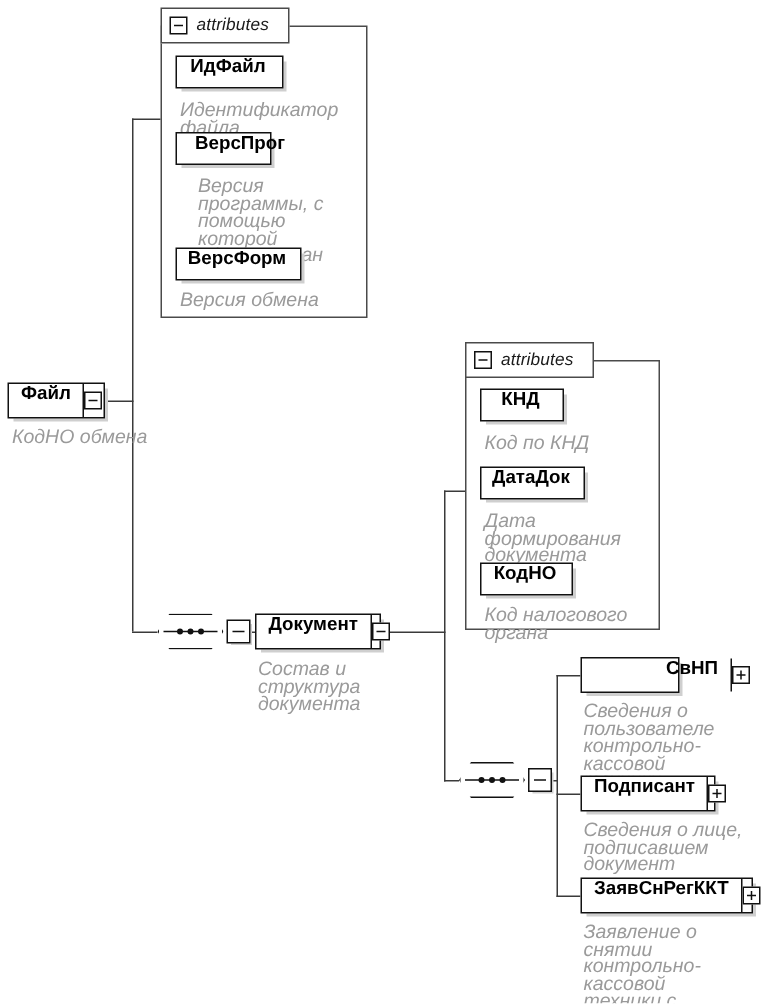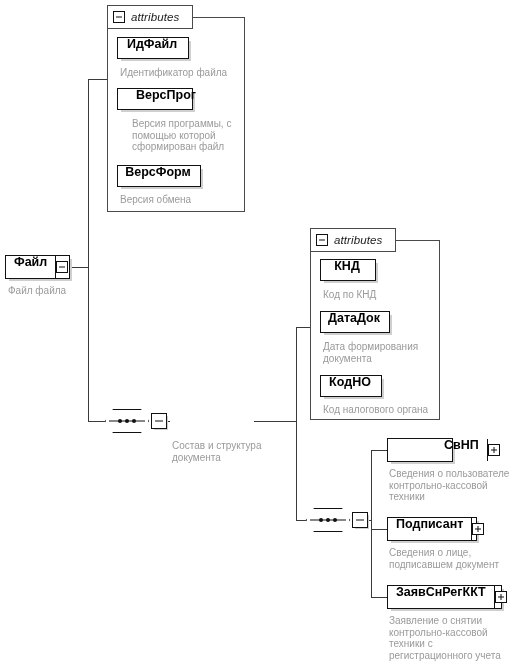--- a/index.html
+++ b/index.html
@@ -124,25 +124,26 @@
     height: 100%;
     margin-left: auto;
   }
   .node.elem-node .pm-wrap {
     border-left: 1.6px solid #111;
   }
 
   
   .desc {
     position: absolute;
-    font-size: 10px;
+    font-size: 13px;
     line-height: 11.5px;
     color: #9a9a9a;
     white-space: pre-line;
     z-index: 1;
+    font-style: italic;
   }
 
   
   .seq {
     position: absolute;
     z-index: 2;
     display: flex;
     align-items: center;
   }
   .seq .oct {
@@ -231,52 +232,58 @@
   <div class="attr-tab" style="left:107px; top:5px; width:86px;">
     <span class="pm"></span>
     <span class="label">attributes</span>
   </div>
 
   <div class="node attr-node" style="left:117px; top:37px; width:72px;">
     <span class="nm">ИдФайл</span>
   </div>
   <div class="desc" style="left:120px; top:67px; width:120px;">Идентификатор файла</div>
 
-  <div class="node attr-node" style="left:117px; top:88px; width:76px;padding-left:24px;">
+  <div class="node attr-node" style="left:117px; top:88px; width:64px;padding-left:24px;">
     <span class="nm">ВерсПрог</span>
   </div>
   <div class="desc" style="left:132px; top:118px; width:112px;">Версия программы, с
 помощью которой
 сформирован файл</div>
 
   <div class="node attr-node" style="left:117px; top:165px; width:84px;">
     <span class="nm">ВерсФорм</span>
   </div>
   <div class="desc" style="left:120px; top:194px; width:120px;">Версия обмена</div>
 
   <div class="node elem-node" style="left:5px; top:255px; width:65px;">
     <span class="nm">Файл</span>
     <span class="pm-wrap">
       <span class="pm"></span>
     </span>
   </div>
-  <div class="desc" style="left:8px; top:285px; width:110px;">Файл файла</div>
+  <div class="desc" style="left:8px; top:285px; width:110px;">КодНО обмена</div>
 
   <div class="seq" style="left:105px; top:409px;">
     <span class="oct">
       <span class="bar"></span>
       <span class="dots">
         <span class="dot"></span>
           <span class="dot"></span>
           <span class="dot"></span>
       </span>
     </span>
     <span class="seq-pm"></span>
   </div>
 
+  <div class="node elem-node" style="left:170px; top:409px; width:84px;">
+    <span class="nm">Документ</span>
+    <span class="pm-wrap">
+      <span class="pm"></span>
+    </span>
+  </div>
   <div class="desc" style="left:172px; top:440px; width:115px;">Состав и структура
 документа</div>
 
   <div class="attr-group" style="left:310px; top:240px; width:130px; height:180px;"></div>
   <div class="attr-tab" style="left:310px; top:228px; width:86px;">
     <span class="pm"></span>
     <span class="label">attributes</span>
   </div>
 
   <div class="node attr-node" style="left:320px; top:259px; width:56px;">

